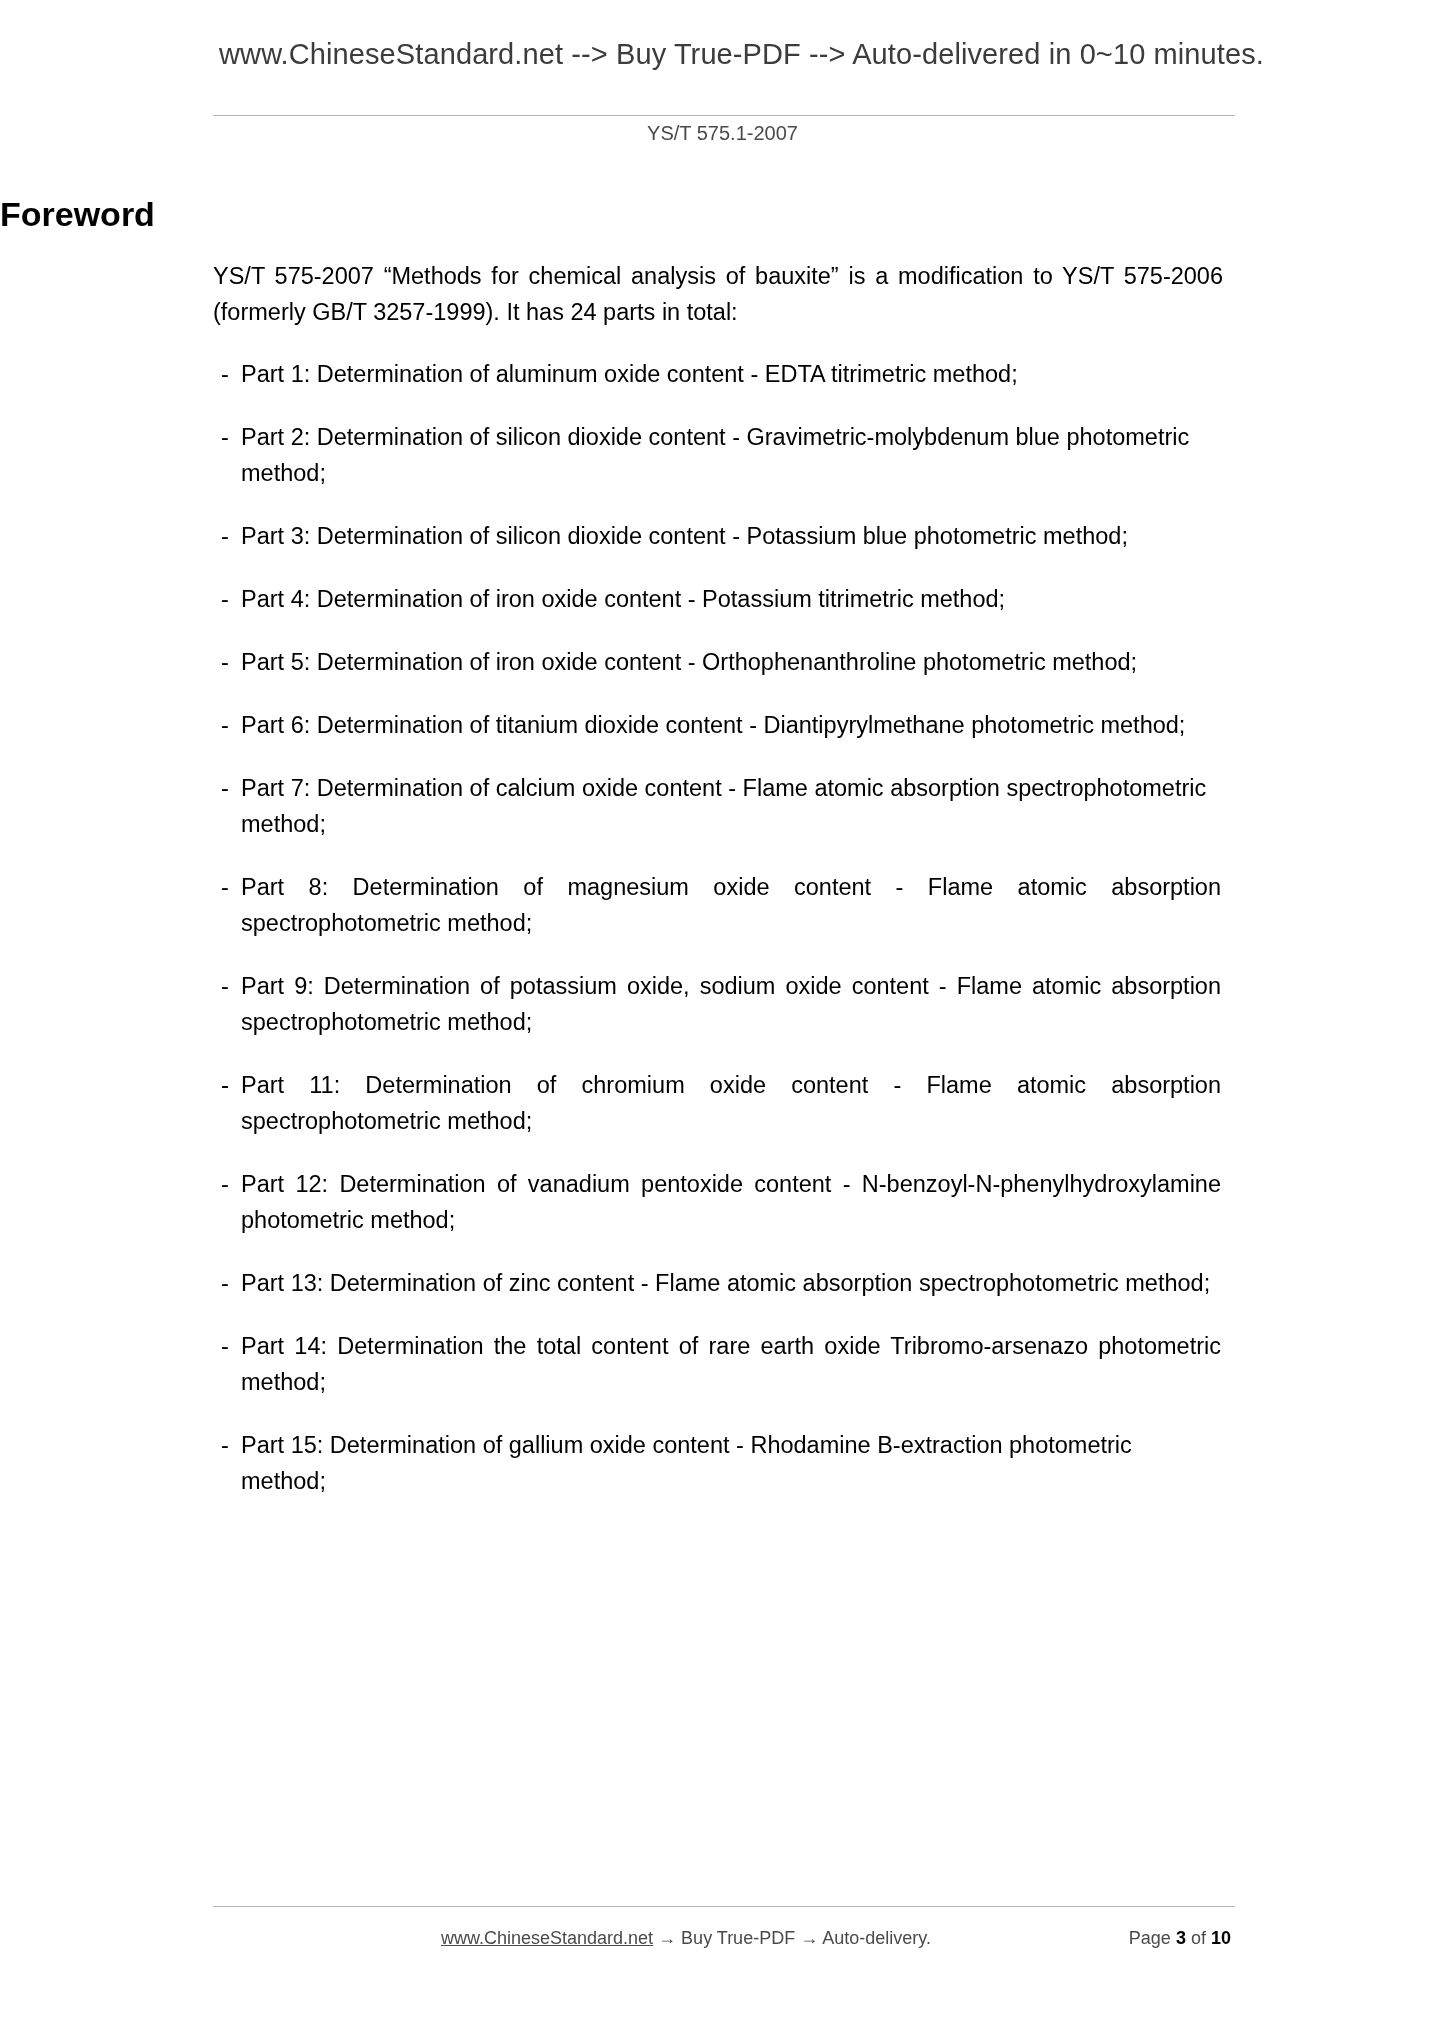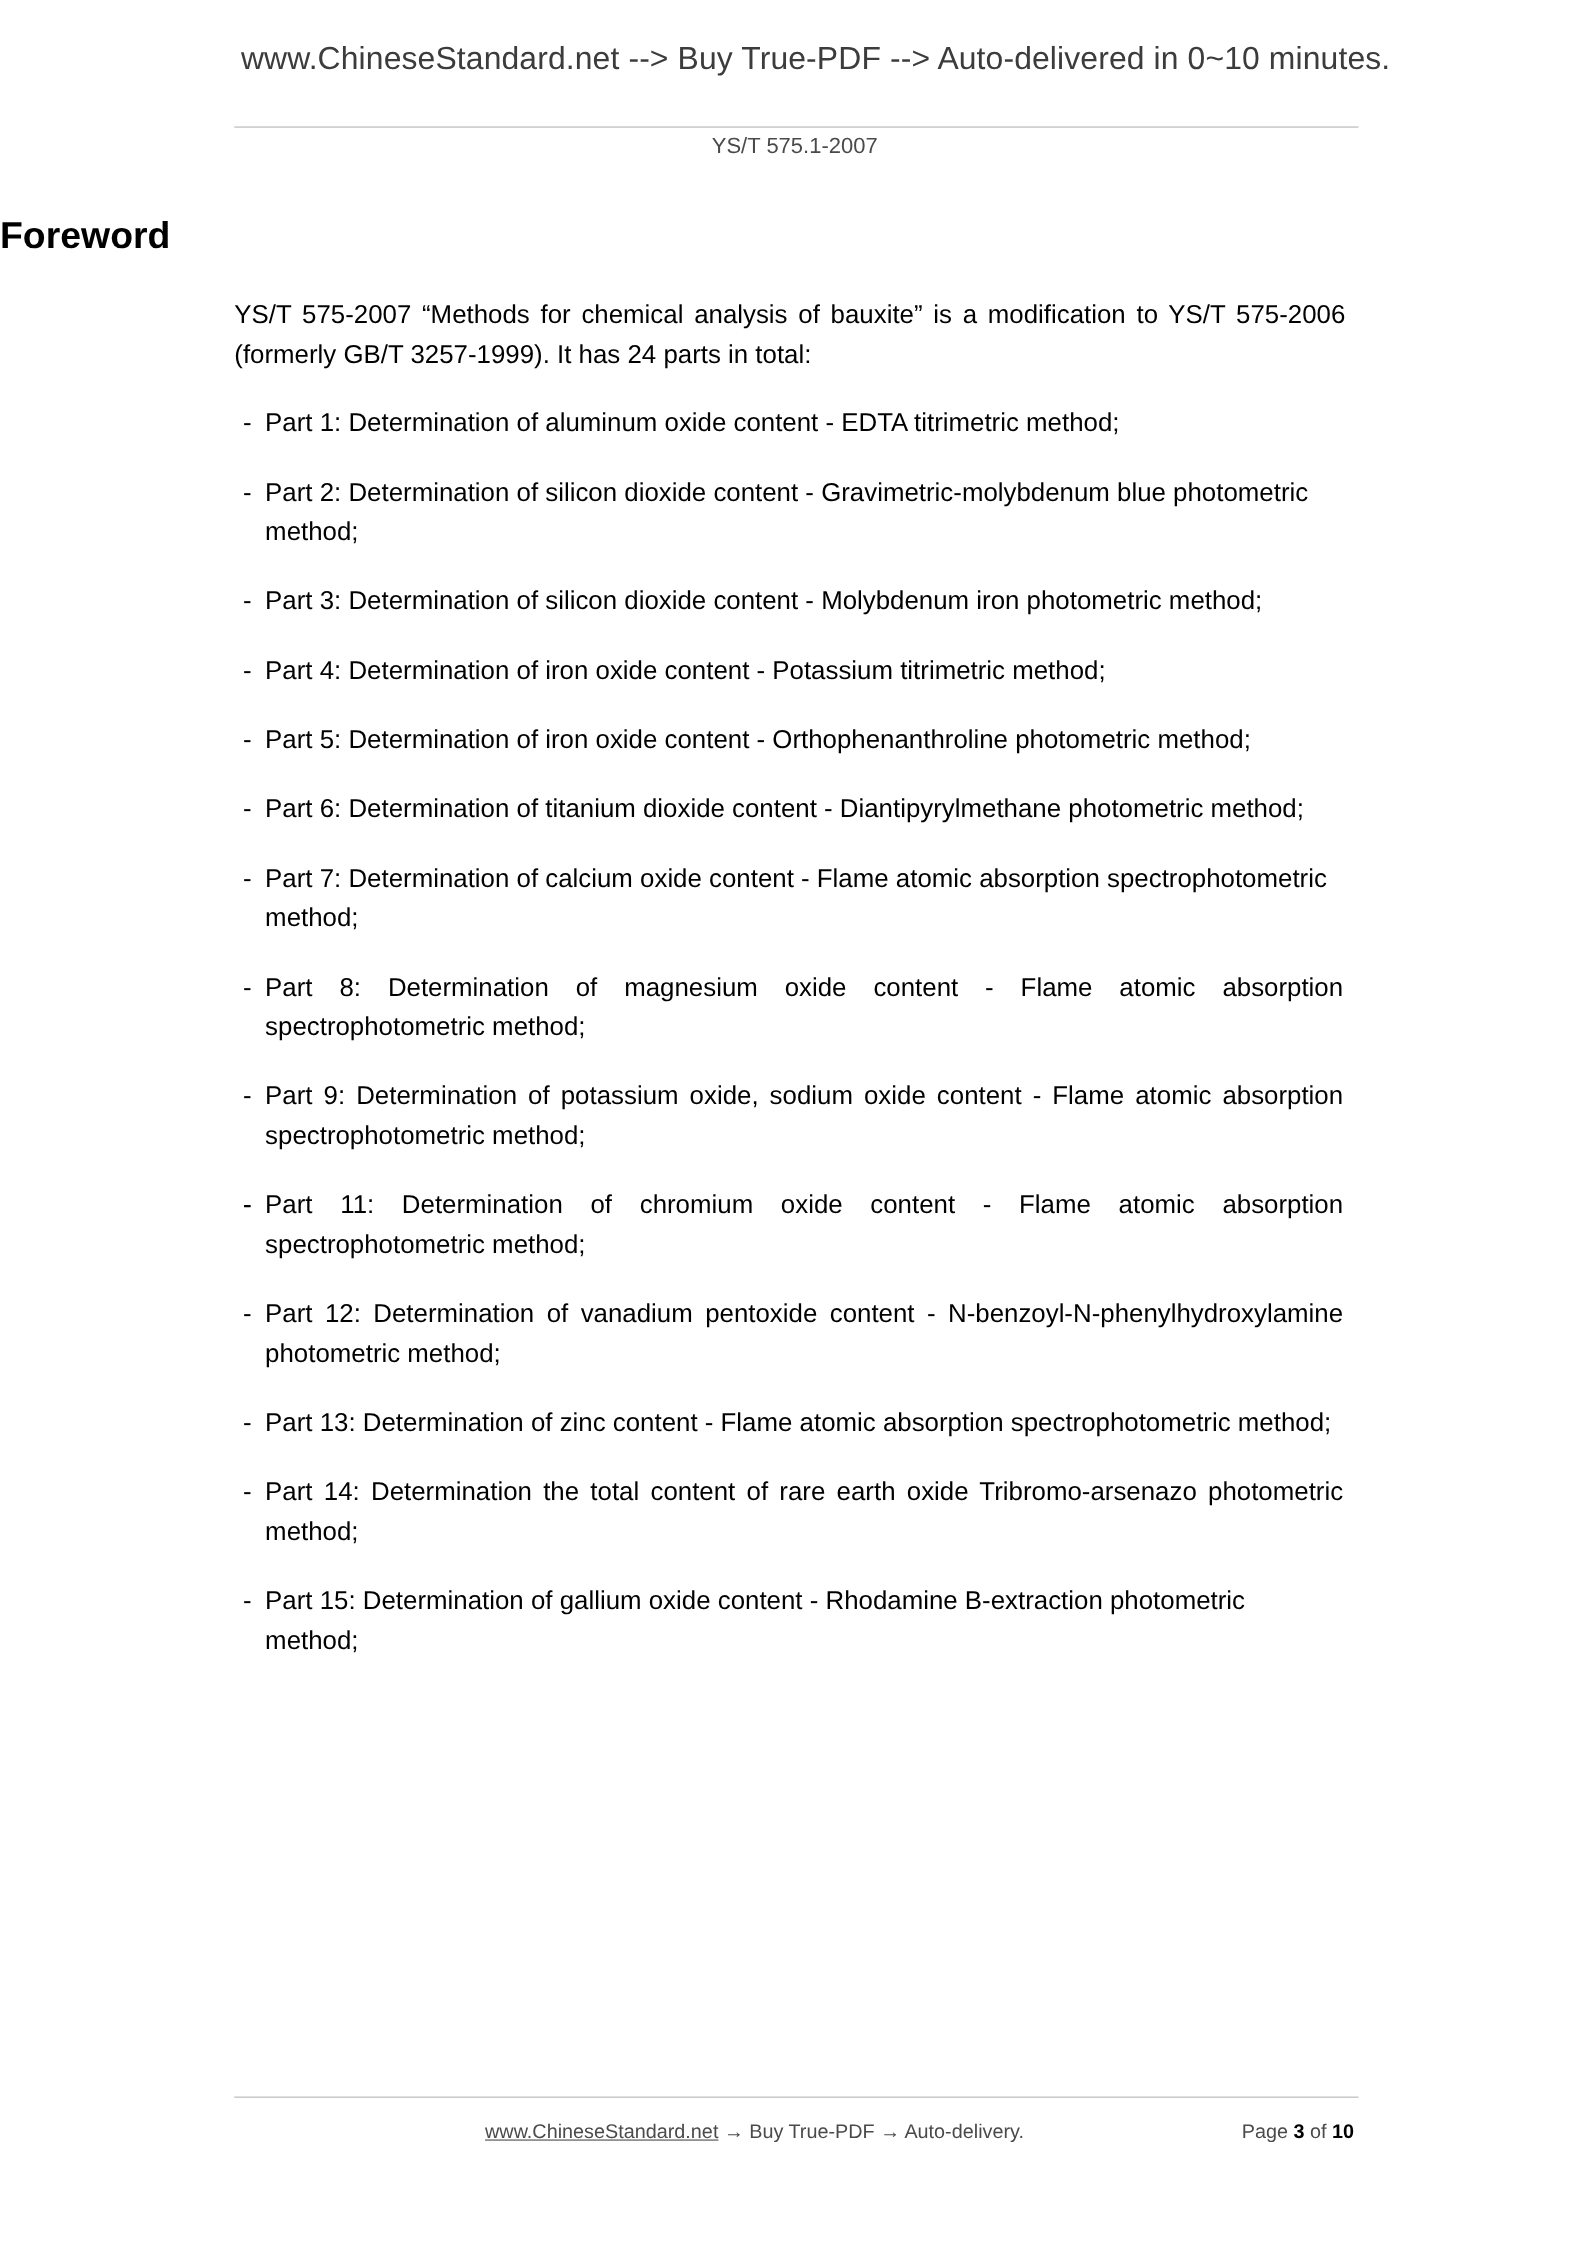--- a/index.html
+++ b/index.html
@@ -58,21 +58,21 @@
     top: 172px;
     left: 0;
     width: 1445px;
     text-align: left;
     font-size: 34px;
     font-weight: bold;
     color: #000;
   }
   .content {
     position: absolute;
-    top: 268px;
+    top: 258px;
     left: 213px;
     width: 1022px;
   }
   .intro {
     font-size: 23.5px;
     line-height: 36px;
     text-align: justify;
     text-justify: inter-word;
     margin: 0 0 26px 0;
     width: 1010px;
@@ -153,21 +153,21 @@
       <li class="part-item nojust">
         <span class="dash">-</span>
         <span>Part 1: Determination of aluminum oxide content - EDTA titrimetric method;</span>
       </li>
       <li class="part-item nojust">
         <span class="dash">-</span>
         <span>Part 2: Determination of silicon dioxide content - Gravimetric-molybdenum blue photometric method;</span>
       </li>
       <li class="part-item">
         <span class="dash">-</span>
-        <span>Part 3: Determination of silicon dioxide content - Molybdenum iron photometric method;</span>
+        <span>Part 3: Determination of silicon dioxide content - Potassium blue photometric method;</span>
       </li>
       <li class="part-item nojust">
         <span class="dash">-</span>
         <span>Part 4: Determination of iron oxide content - Potassium titrimetric method;</span>
       </li>
       <li class="part-item">
         <span class="dash">-</span>
         <span>Part 5: Determination of iron oxide content - Orthophenanthroline photometric method;</span>
       </li>
       <li class="part-item">

